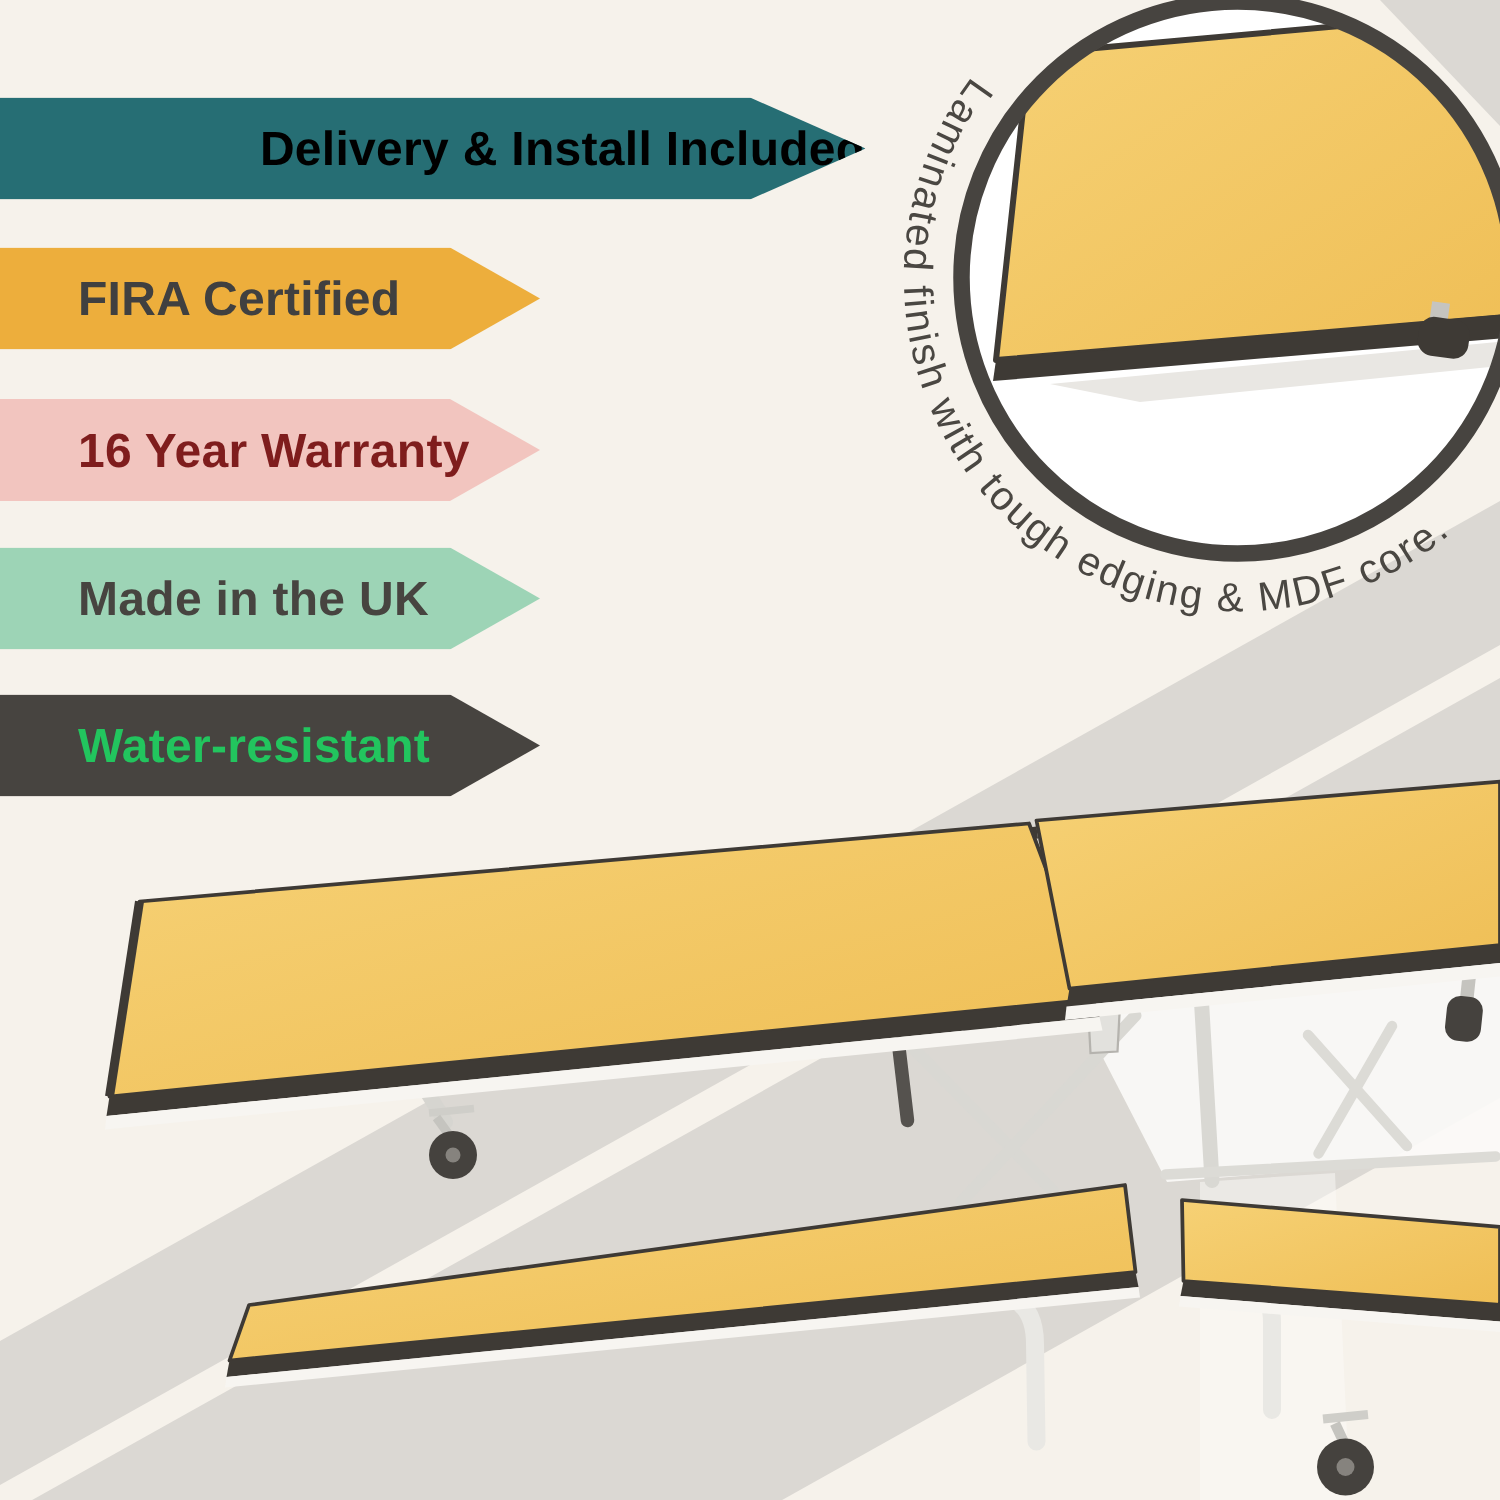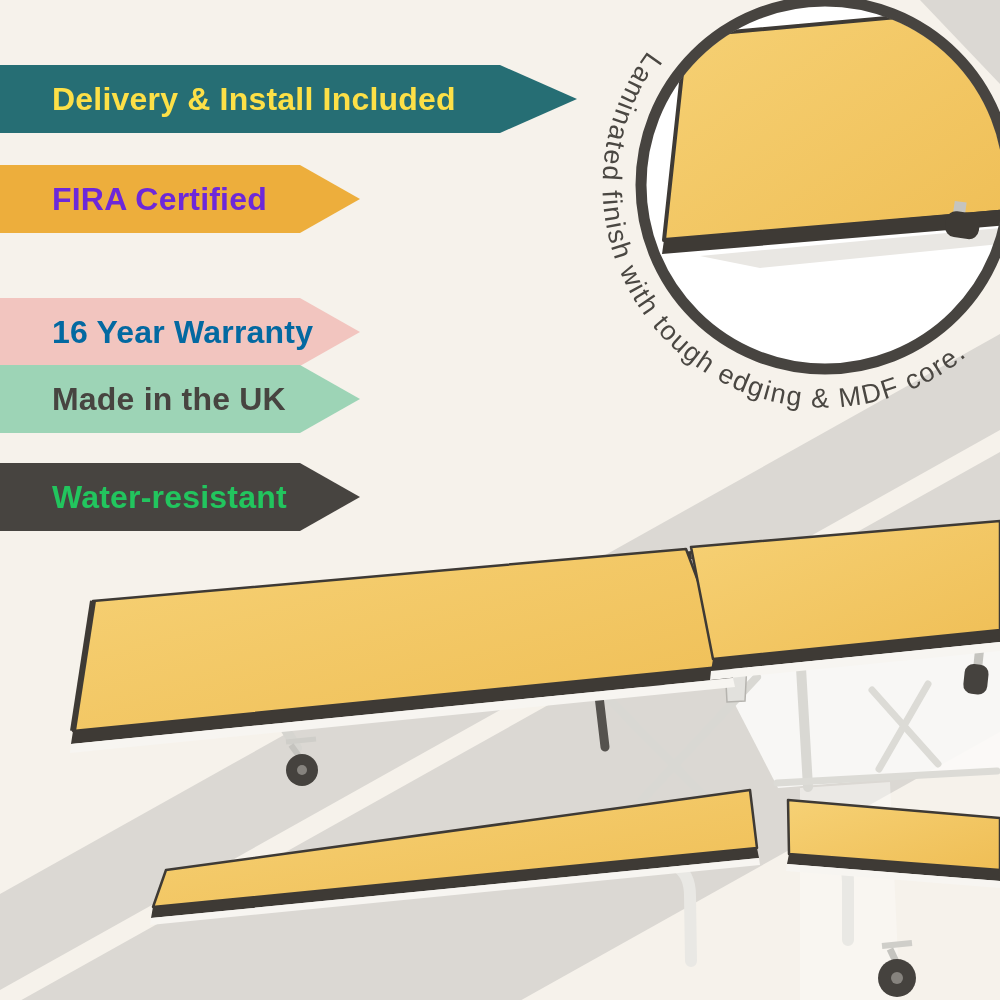--- a/index.html
+++ b/index.html
@@ -131,27 +131,27 @@
       </g>
       <circle cx="825" cy="185" r="184" fill="none" stroke="#474440" stroke-width="11"></circle>
     </g>
 
     <path id="cap-arc" d="M 648 51 A 222 222 0 1 0 1021 289" fill="none"></path>
     <text font-size="27" letter-spacing="1.6" fill="#4A4742" font-family="&quot;Liberation Sans&quot;, sans-serif">
       <textPath href="#cap-arc" startOffset="0">Laminated finish with tough edging &amp; MDF core.</textPath>
     </text>
   </svg>
 
-  <div class="banner tip-long b1" style="background: rgb(38, 110, 116); color: #fde047;">
+  <div class="banner tip-long b1" style="background: rgb(38, 110, 116); color: #000000; justify-content: flex-end;">
     <span>Delivery &amp; Install Included</span>
   </div>
-  <div class="banner tip-short b2" style="background: rgb(237, 174, 60); color: #6d28d9;">
+  <div class="banner tip-short b2" style="background: rgb(237, 174, 60); color: #404040;">
     <span>FIRA Certified</span>
   </div>
-  <div class="banner tip-short b3" style="background: rgb(242, 197, 191); color: #0369a1; margin-top: 32px;">
+  <div class="banner tip-short b3" style="background: rgb(242, 197, 191); color: #7f1d1d;">
     <span>16 Year Warranty</span>
   </div>
   <div class="banner tip-short b4" style="background: rgb(157, 212, 182); color: rgb(71, 68, 64);">
     <span>Made in the UK</span>
   </div>
   <div class="banner tip-short b5" style="background: rgb(71, 68, 64); color: #22c55e;">
     <span>Water-resistant</span>
   </div>
 
 </div>

